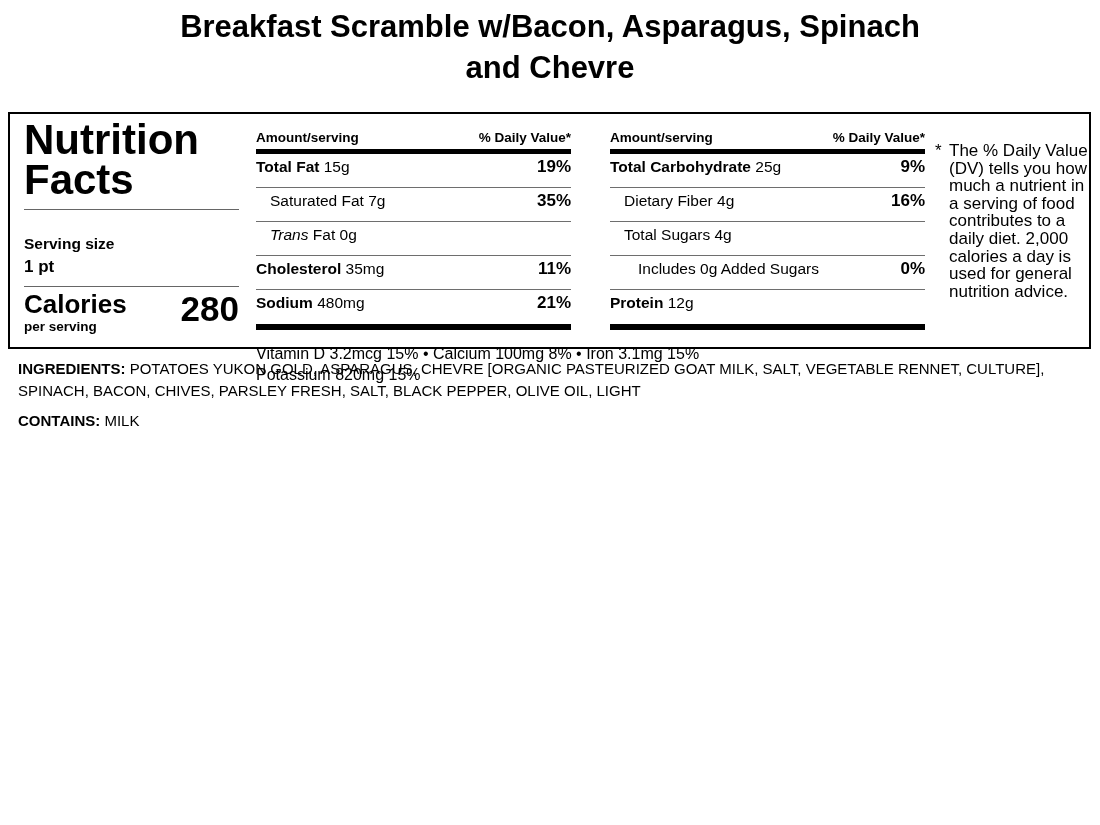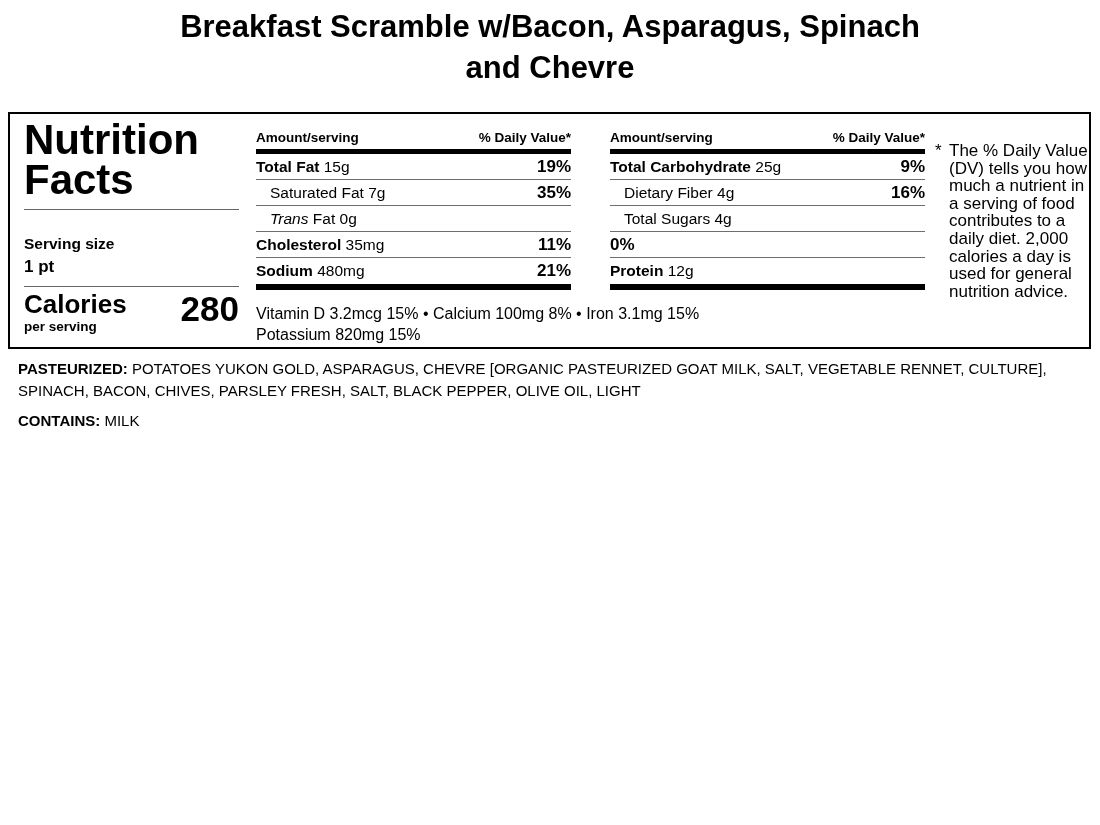--- a/index.html
+++ b/index.html
@@ -61,21 +61,21 @@
     line-height: 16px;
   }
   .bar-thin-top { height: 5px; background: #000; margin-top: 3px; }
   .bar-bottom   { height: 6px; background: #000; }
   .row {
     display: flex;
     justify-content: space-between;
     align-items: baseline;
     border-bottom: 1px solid #6e6e6e;
     padding: 4px 0 6px;
-    height: 26px;
+    height: 34px;
     font-size: 15.5px;
     line-height: 18px;
   }
   .row.row-last { border-bottom: none; }
   .nm b { font-weight: bold; }
   .nm i { font-style: italic; }
   .ind1 { padding-left: 14px; }
   .ind2 { padding-left: 28px; }
   .dv { font-size: 17px; font-weight: bold; }
   .vitamins { margin-top: 13px; font-size: 16px; line-height: 21px; }
@@ -168,20 +168,21 @@
         </div>
         <div class="row">
           <span class="nm ind1"><span>Dietary Fiber</span> <span>4g</span></span>
           <span class="dv">16%</span>
         </div>
         <div class="row">
           <span class="nm ind1"><span>Total Sugars</span> <span>4g</span></span>
           <span class="dv"></span>
         </div>
         <div class="row">
+          <span class="nm ind2"><span>Includes 0g Added Sugars</span></span>
           <span class="dv">0%</span>
         </div>
         <div class="row row-last">
           <span class="nm"><b>Protein</b> <span>12g</span></span>
           <span class="dv"></span>
         </div>
         <div class="bar-bottom"></div>
       </div>
 
     </div>
@@ -193,20 +194,20 @@
   </div>
 
   <div class="nf-footnote">
     <span class="fn-marker">*</span>
     <div class="fn-text">The % Daily Value (DV) tells you how much a nutrient in a serving of food contributes to a daily diet. 2,000 calories a day is used for general nutrition advice.</div>
   </div>
 
 </div>
 
 <p class="ingredients">
-  <span class="b">PASTEURIZED:</span>
+  <span class="b">INGREDIENTS:</span>
   <span>POTATOES YUKON GOLD, ASPARAGUS, CHEVRE [ORGANIC PASTEURIZED GOAT MILK, SALT, VEGETABLE RENNET, CULTURE], SPINACH, BACON, CHIVES, PARSLEY FRESH, SALT, BLACK PEPPER, OLIVE OIL, LIGHT</span>
 </p>
 
 <p class="contains">
   <span class="b">CONTAINS:</span>
   <span>MILK</span>
 </p>
 
 </body></html>

